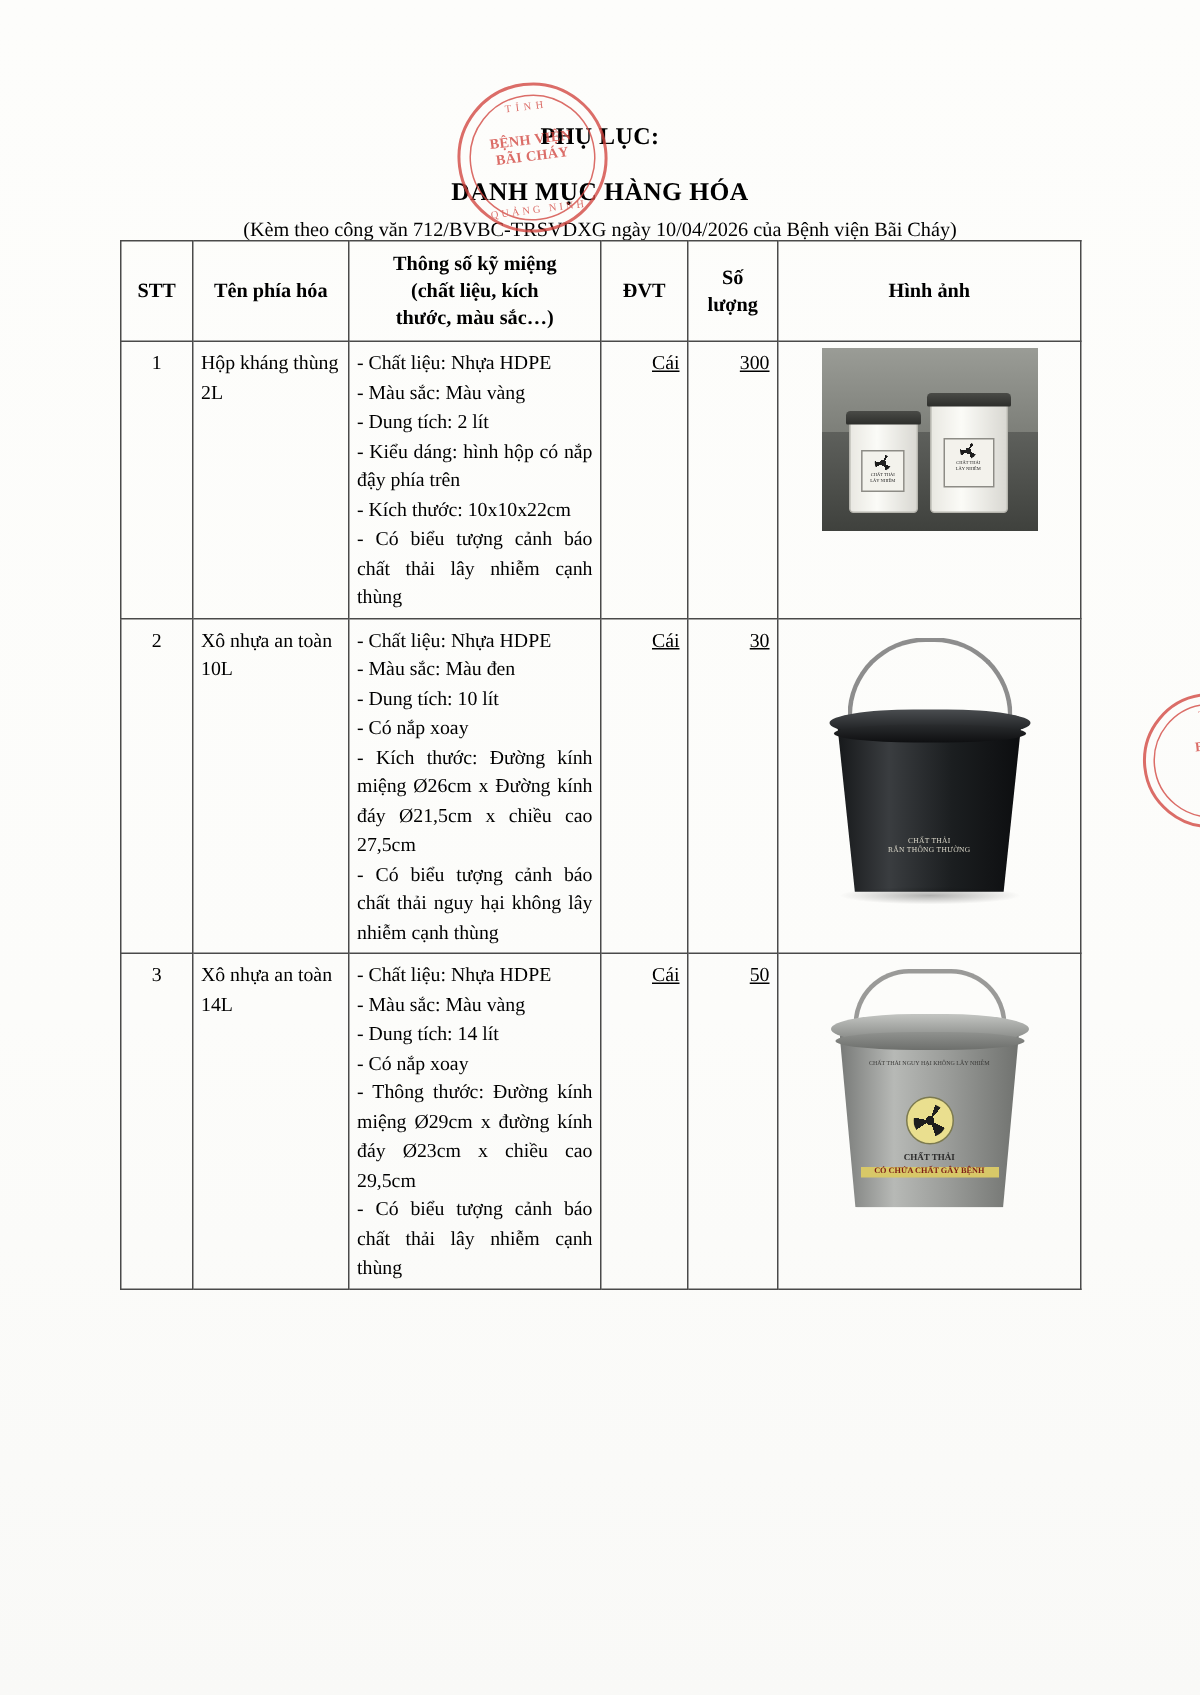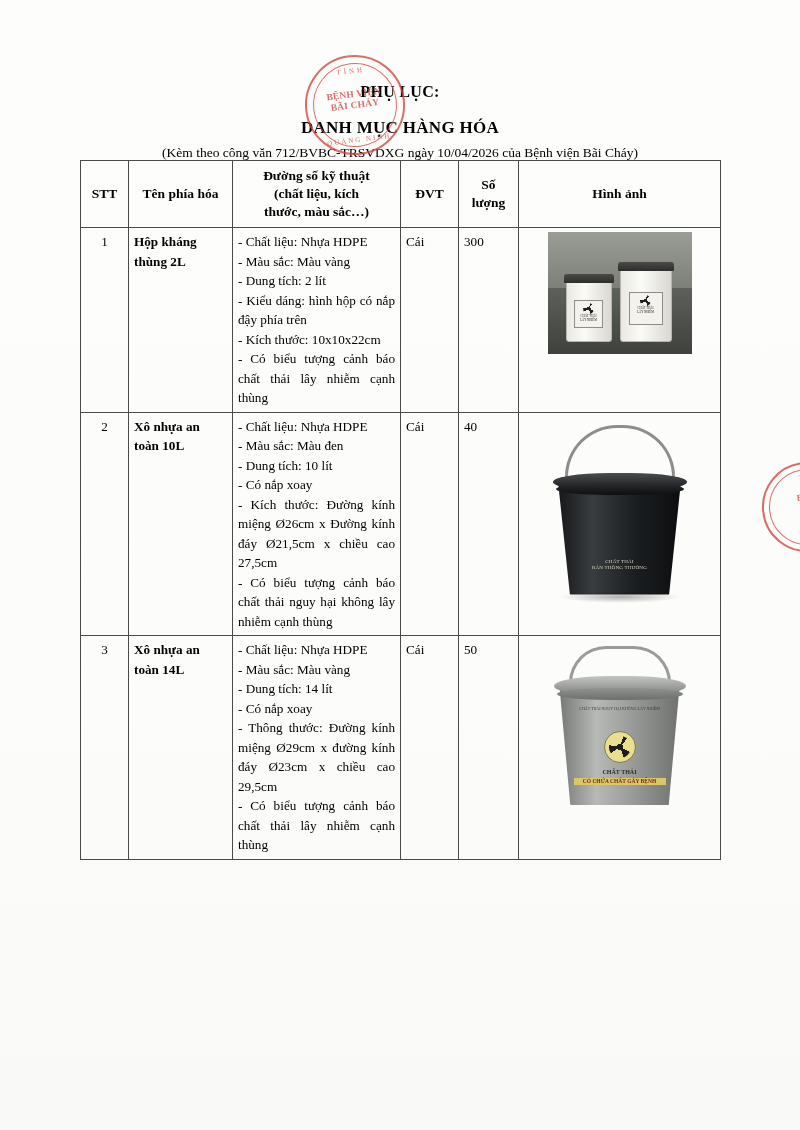--- a/index.html
+++ b/index.html
@@ -85,34 +85,35 @@
   .col-dvt { width: 58px; }
   .col-qty { width: 60px; }
   .col-img { width: 202px; }
 
   td.c-stt {
     text-align: center;
     vertical-align: middle;
     font-size: 13.5px;
   }
   td.c-name {
-    font-weight: bold;
+    font-weight: normal;
     vertical-align: middle;
     font-size: 13.5px;
     line-height: 20px;
   }
   td.c-spec {
     text-align: justify;
     text-justify: inter-word;
     hyphens: none;
   }
   td.c-dvt, td.c-qty {
-    text-align: left;
+    text-align: right;
     vertical-align: middle;
     font-size: 13.5px;
+    text-decoration: underline;
   }
   td.c-img {
     text-align: center;
     vertical-align: middle;
     padding: 8px 4px;
   }
   .spec-line { display: block; }
   .spec-line.justify {
     text-align: justify;
   }
@@ -407,21 +408,21 @@
         <col class="col-spec">
       <col class="col-dvt">
         <col class="col-qty">
         <col class="col-img">
     </colgroup>
     <thead>
       <tr>
         <th>STT</th>
         <th>Tên phía hóa</th>
         <th>
-          <span>Đường số kỹ thuật</span><br>
+          <span>Thông số kỹ miệng</span><br>
           <span>(chất liệu, kích</span><br>
           <span>thước, màu sắc…)</span>
         </th>
         <th>ĐVT</th>
         <th>
           <span>Số</span><br>
           <span>lượng</span>
         </th>
         <th>Hình ảnh</th>
       </tr>
@@ -470,21 +471,21 @@
         <td class="c-name">Xô nhựa an toàn 10L</td>
         <td class="c-spec">
           <span class="spec-line justify">-  Chất  liệu:  Nhựa HDPE</span>
           <span class="spec-line">- Màu sắc: Màu đen</span>
           <span class="spec-line">- Dung tích: 10 lít</span>
           <span class="spec-line">- Có nắp xoay</span>
           <span class="spec-line justify">- Kích thước: Đường kính miệng Ø26cm x Đường  kính  đáy Ø21,5cm x chiều cao 27,5cm</span>
           <span class="spec-line">- Có biểu tượng cảnh báo chất thải nguy hại không lây nhiễm cạnh thùng</span>
         </td>
         <td class="c-dvt">Cái</td>
-        <td class="c-qty">40</td>
+        <td class="c-qty">30</td>
         <td class="c-img">
           <div class="photo photo-pail-black">
             <div class="pail-handle"></div>
             <div class="pail-body"></div>
             <div class="pail-rim"></div>
             <div class="pail-rim2"></div>
             <div class="pail-mark">
               <span>CHẤT THẢI</span><br>
               <span>RẮN THÔNG THƯỜNG</span>
             </div>

